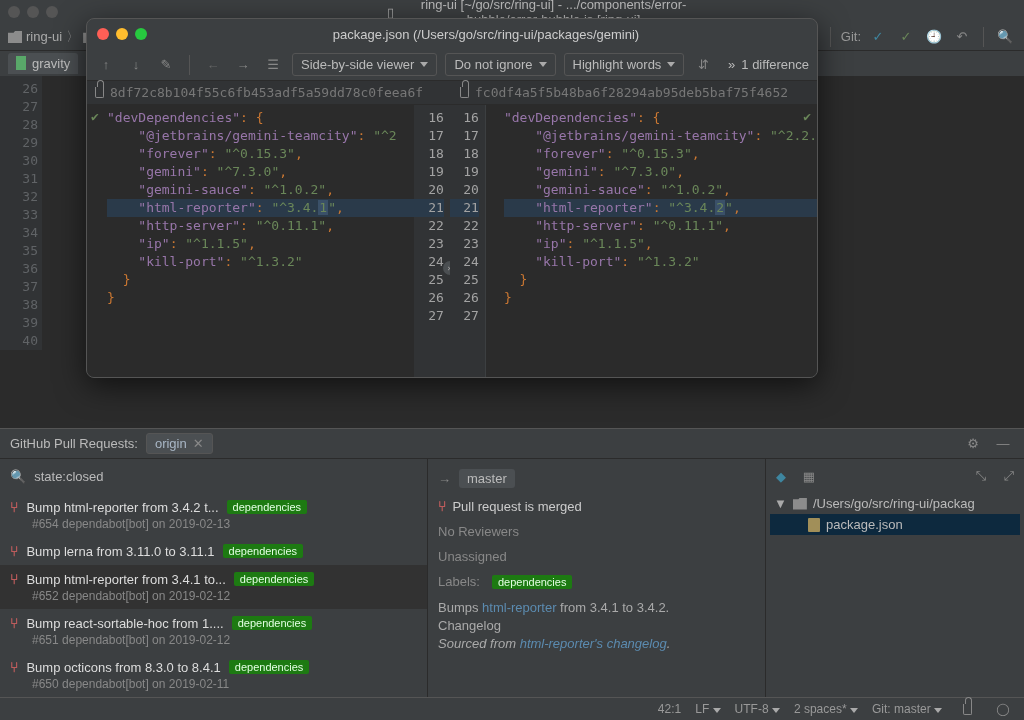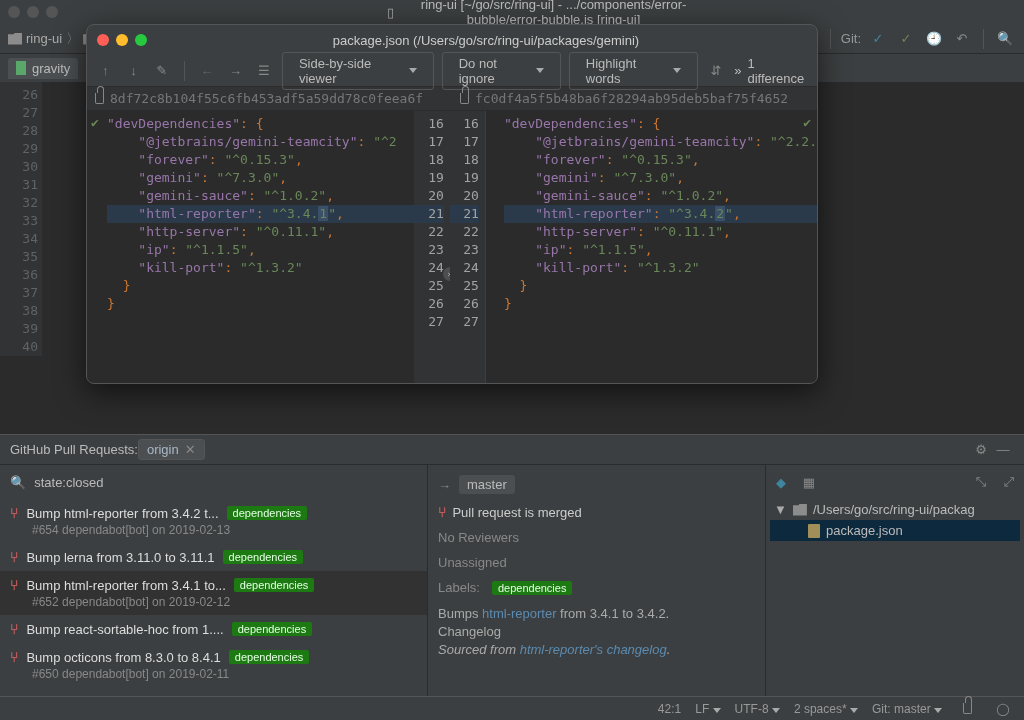--- a/index.html
+++ b/index.html
@@ -25,21 +25,21 @@
 .tab { background:#4b4f52; padding:3px 8px; display:flex; align-items:center; gap:6px; border-radius:3px 3px 0 0; color:#bbb; }
 .gutterband { position:absolute; left:0; top:0; width:42px; background:#313335; display:flex; flex-direction:column; align-items:flex-end; padding:4px 4px 0 0; color:#606366; }
 .gutterband div { height:18px; line-height:18px; }
 .main-area { position:relative; flex:0 0 352px; background:#2b2b2b; }
 
 .popup { position:absolute; left:86px; top:-58px; width:732px; height:360px; background:#3c3f41; border:1px solid #555; border-radius:8px; box-shadow:0 8px 30px rgba(0,0,0,.6); z-index:50; overflow:hidden; }
 .popup .ptitle { height:30px; display:flex; align-items:center; padding:0 10px; color:#ccc; gap:8px; }
 .popup .traffic .dot.red { background:#ff5f56; } .popup .traffic .dot.yellow { background:#ffbd2e; } .popup .traffic .dot.green { background:#27c93f; }
 .popup .ptbar { height:32px; display:flex; align-items:center; gap:8px; padding:0 8px; border-bottom:1px solid #2b2b2b; }
 .sep { width:1px; height:20px; background:#555; margin:0 4px; }
-.selbox { border:1px solid #555; border-radius:3px; padding:3px 16px; display:flex; align-items:center; gap:6px; color:#bbb; }
+.selbox { border:1px solid #555; border-radius:3px; padding:3px 8px; display:flex; align-items:center; gap:6px; color:#bbb; }
 .diffcount { margin-left:auto; color:#bbb; display:flex; align-items:center; gap:6px; }
 .hashrow { display:flex; height:24px; background:#313335; border-bottom:1px solid #2b2b2b; }
 .hashcell { flex:1; display:flex; align-items:center; gap:6px; padding:0 8px; color:#777; }
 .lock-icon { width:9px;height:11px;border:1.5px solid #888;border-radius:0 0 2px 2px;border-top:none;position:relative; }
 .lock-icon:before { content:"";position:absolute;top:-7px;left:1px;width:5px;height:6px;border:1.5px solid #888;border-bottom:none;border-radius:4px 4px 0 0; }
 .diffbody { display:flex; height:274px; background:#2b2b2b; }
 .pane { position:relative; display:flex; }
 .pane.left { flex:1; }
 .pane.right { flex:1; }
 .lncol { width:36px; background:#313335; text-align:right; padding:4px 6px 0 0; color:#a3a3a3; }
@@ -49,21 +49,21 @@
 .code .ln { height:18px; line-height:18px; white-space:pre; }
 .changed { background:#2a3a4a; }
 .hl { background:#3a5068; padding:0 1px; }
 .key { color:#9876aa; }
 .str { color:#6a8759; }
 .pun { color:#cc7832; }
 .chkmark { color:#6a8759; position:absolute; top:4px; }
 .fold-arrow { position:absolute; right:-7px; top:156px; width:14px;height:14px;border-radius:50%;background:#4b4f52;color:#aaa;font-size:9px;display:flex;align-items:center;justify-content:center; }
 
 .panel { flex:1; display:flex; flex-direction:column; background:#3c3f41; border-top:1px solid #555; }
-.phead { height:30px; display:flex; align-items:center; padding:0 10px; gap:0; border-bottom:1px solid #2b2b2b; }
+.phead { height:30px; display:flex; align-items:center; padding:0 10px; gap:8px; border-bottom:1px solid #2b2b2b; }
 .phead .label { color:#bbb; }
 .origin-tab { background:#4b4f52; border:1px solid #555; border-radius:3px; padding:2px 8px; display:flex; align-items:center; gap:6px; }
 .phead .spacer { flex:1; }
 .pbody { flex:1; display:flex; }
 .plist { width:428px; display:flex; flex-direction:column; border-right:1px solid #2b2b2b; }
 .psearch { height:34px; display:flex; align-items:center; gap:8px; padding:0 10px; color:#bbb; }
 .psearch .mag { color:#aaa; }
 .pritems { flex:1; overflow:hidden; }
 .pritem { padding:6px 10px 6px 10px; }
 .pritem.sel { background:#323232; }
@@ -329,20 +329,21 @@
                 <span class="badge">dependencies</span>
               </div>
               <div class="r2">#652 dependabot[bot] on 2019-02-12</div>
             </div>
             <div class="pritem">
               <div class="r1">
                 <span class="pr-icon">⑂</span>
                 <span>Bump react-sortable-hoc from 1....</span>
                 <span class="badge">dependencies</span>
               </div>
+              <div class="r2">#651 dependabot[bot] on 2019-02-12</div>
             </div>
             <div class="pritem">
               <div class="r1">
                 <span class="pr-icon">⑂</span>
                 <span>Bump octicons from 8.3.0 to 8.4.1</span>
                 <span class="badge">dependencies</span>
               </div>
               <div class="r2">#650 dependabot[bot] on 2019-02-11</div>
             </div>
           </div>

